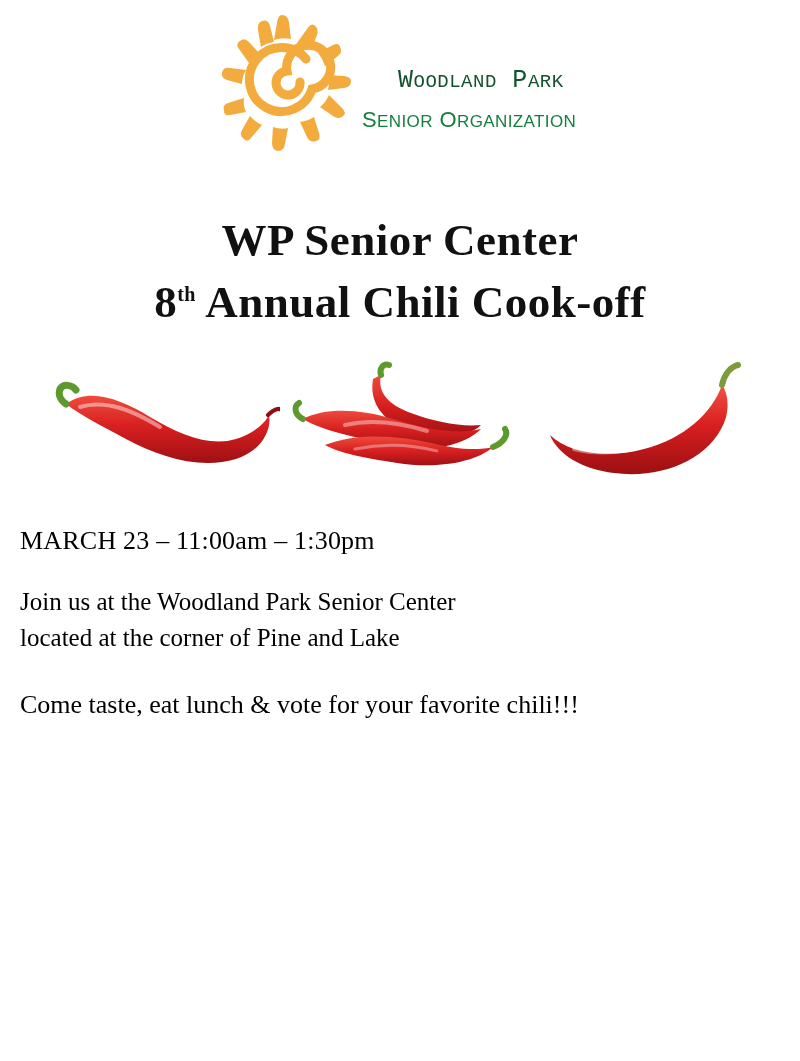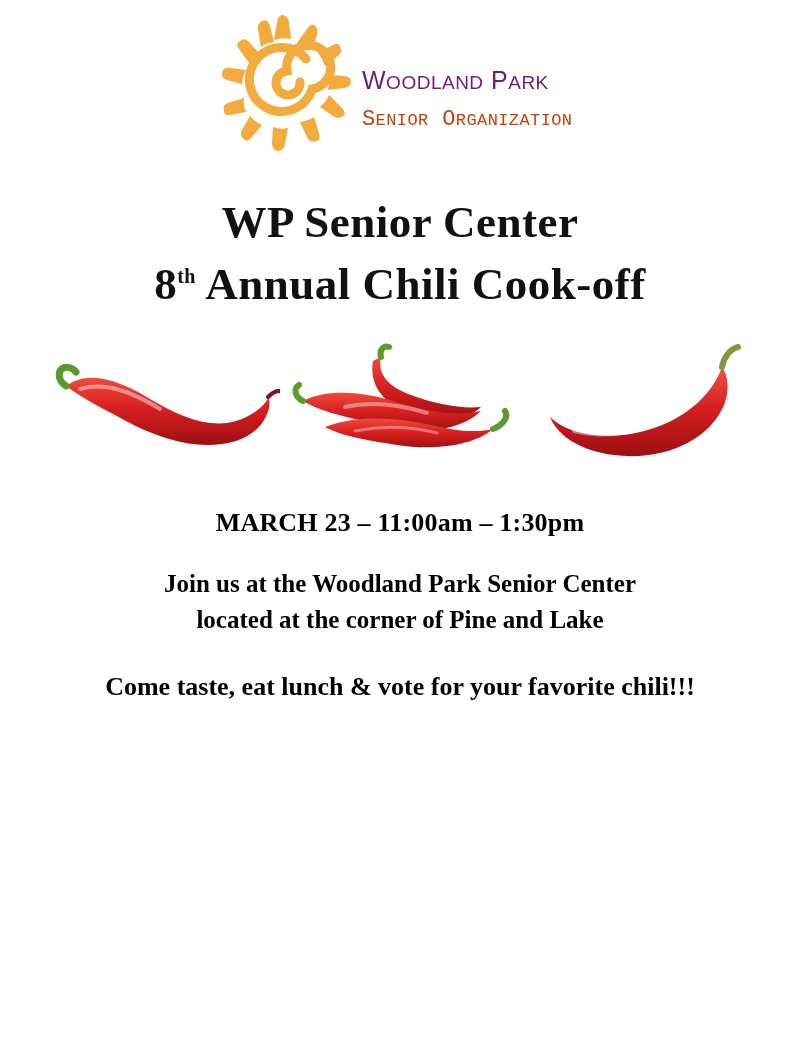--- a/index.html
+++ b/index.html
@@ -40,46 +40,47 @@
     position: relative;
   }
   .logo-text {
     display: flex;
     flex-direction: column;
     justify-content: center;
     margin-left: 2px;
     padding-top: 28px;
   }
   .logo-line1 {
-    font-family: Liberation Sans, sans-serif;
+    font-family: Liberation Mono, monospace;
     font-size: 25px;
     letter-spacing: 0.5px;
-    color: #701a75;
+    color: #14532d;
     line-height: 1.1;
     white-space: nowrap;
+    margin-left: 36px;
   }
   .logo-line1 .small-caps {
     font-size: 19px;
   }
   .logo-line2 {
-    font-family: Liberation Mono, monospace;
+    font-family: Liberation Sans, sans-serif;
     font-size: 22px;
     letter-spacing: 0.4px;
-    color: #c2410c;
+    color: #15803d;
     line-height: 1.15;
     margin-top: 12px;
     white-space: nowrap;
   }
   .logo-line2 .small-caps {
     font-size: 17px;
   }
 
   
   .title-block {
-    margin-top: 34px;
+    margin-top: 52px;
     text-align: center;
     font-family: "Liberation Serif", serif;
     font-weight: bold;
     color: #111111;
   }
   .title-line1 {
     font-size: 45px;
     letter-spacing: 0.5px;
     line-height: 1.15;
   }
@@ -112,23 +113,23 @@
     height: 130px;
   }
   .pepper-slot.left   { width: 230px; }
   .pepper-slot.middle { width: 250px; }
   .pepper-slot.right  { width: 210px; }
 
   
   .body-copy {
     margin-top: 34px;
     width: 760px;
-    text-align: center;
+    text-align: left;
     font-family: "Liberation Serif", serif;
-    font-weight: bold;
+    font-weight: normal;
     color: #000000;
   }
   .line-datetime {
     font-size: 26px;
     letter-spacing: 0.2px;
   }
   .para {
     margin-top: 28px;
   }
   .para .l {

